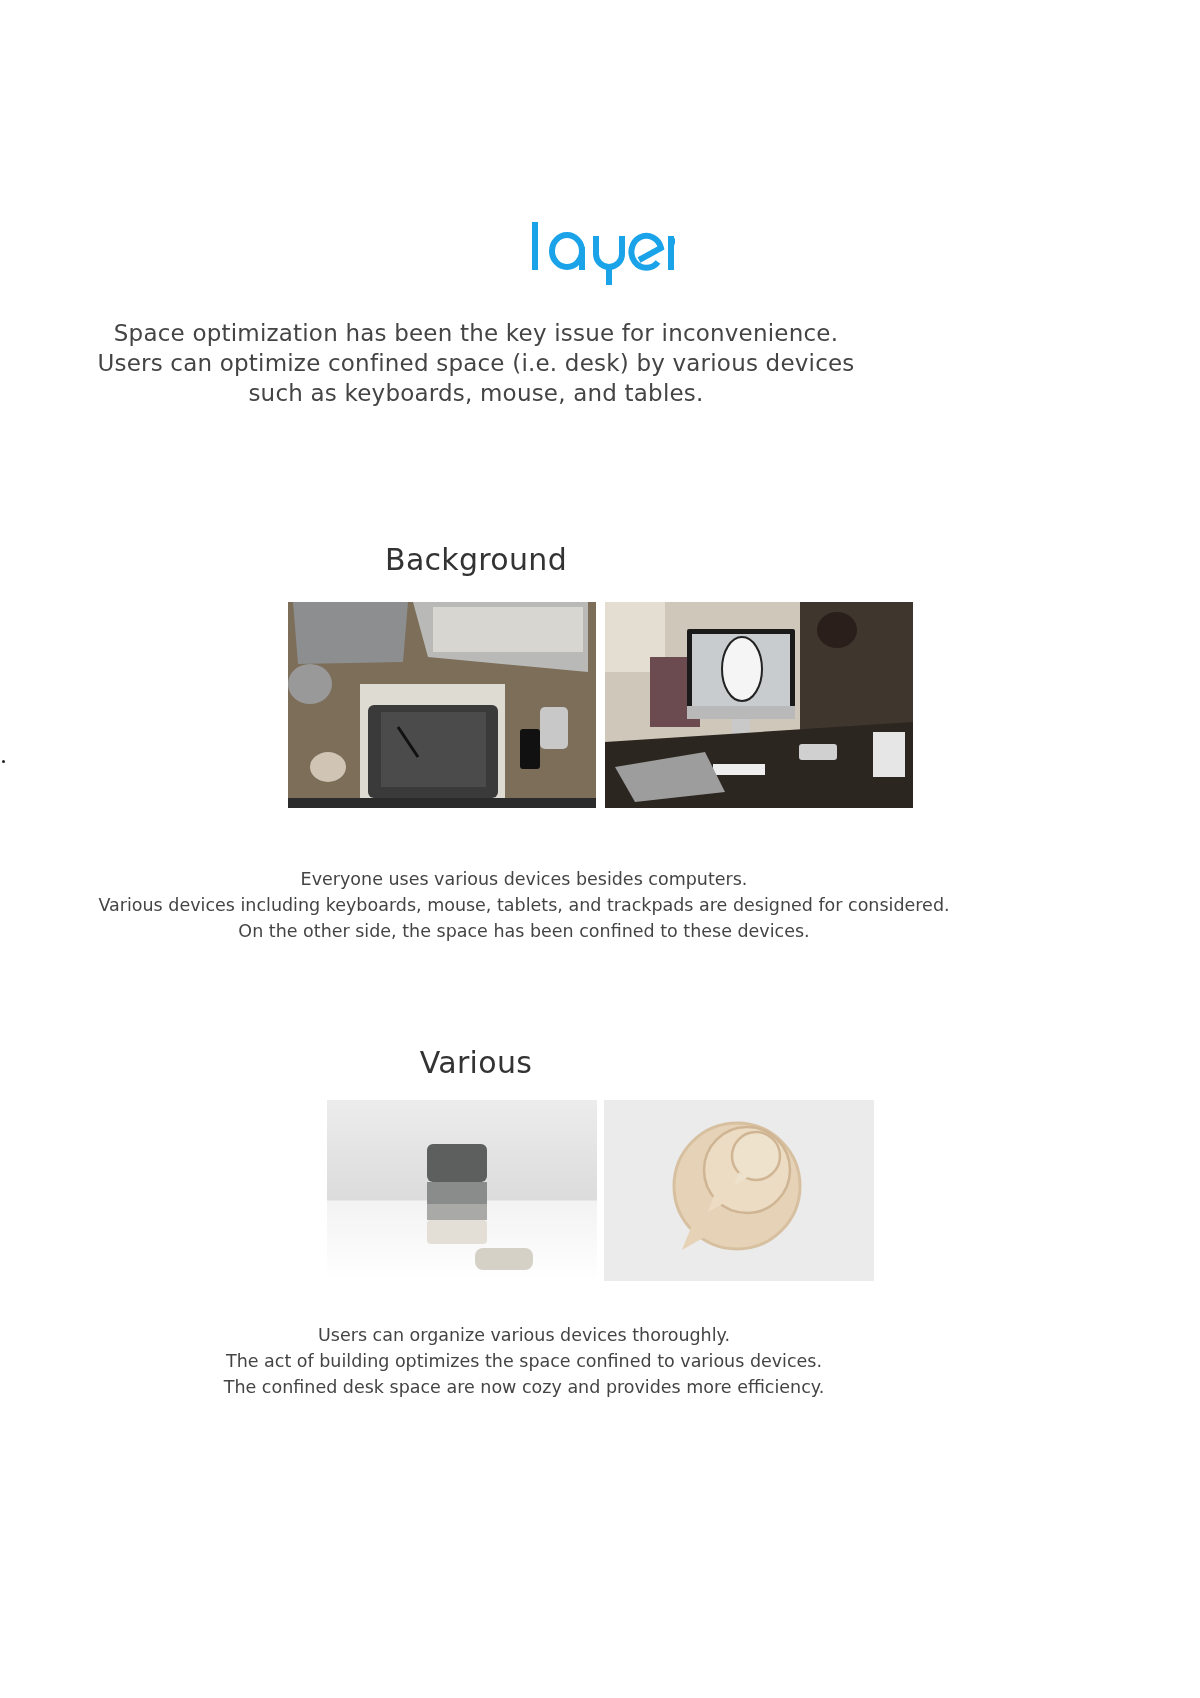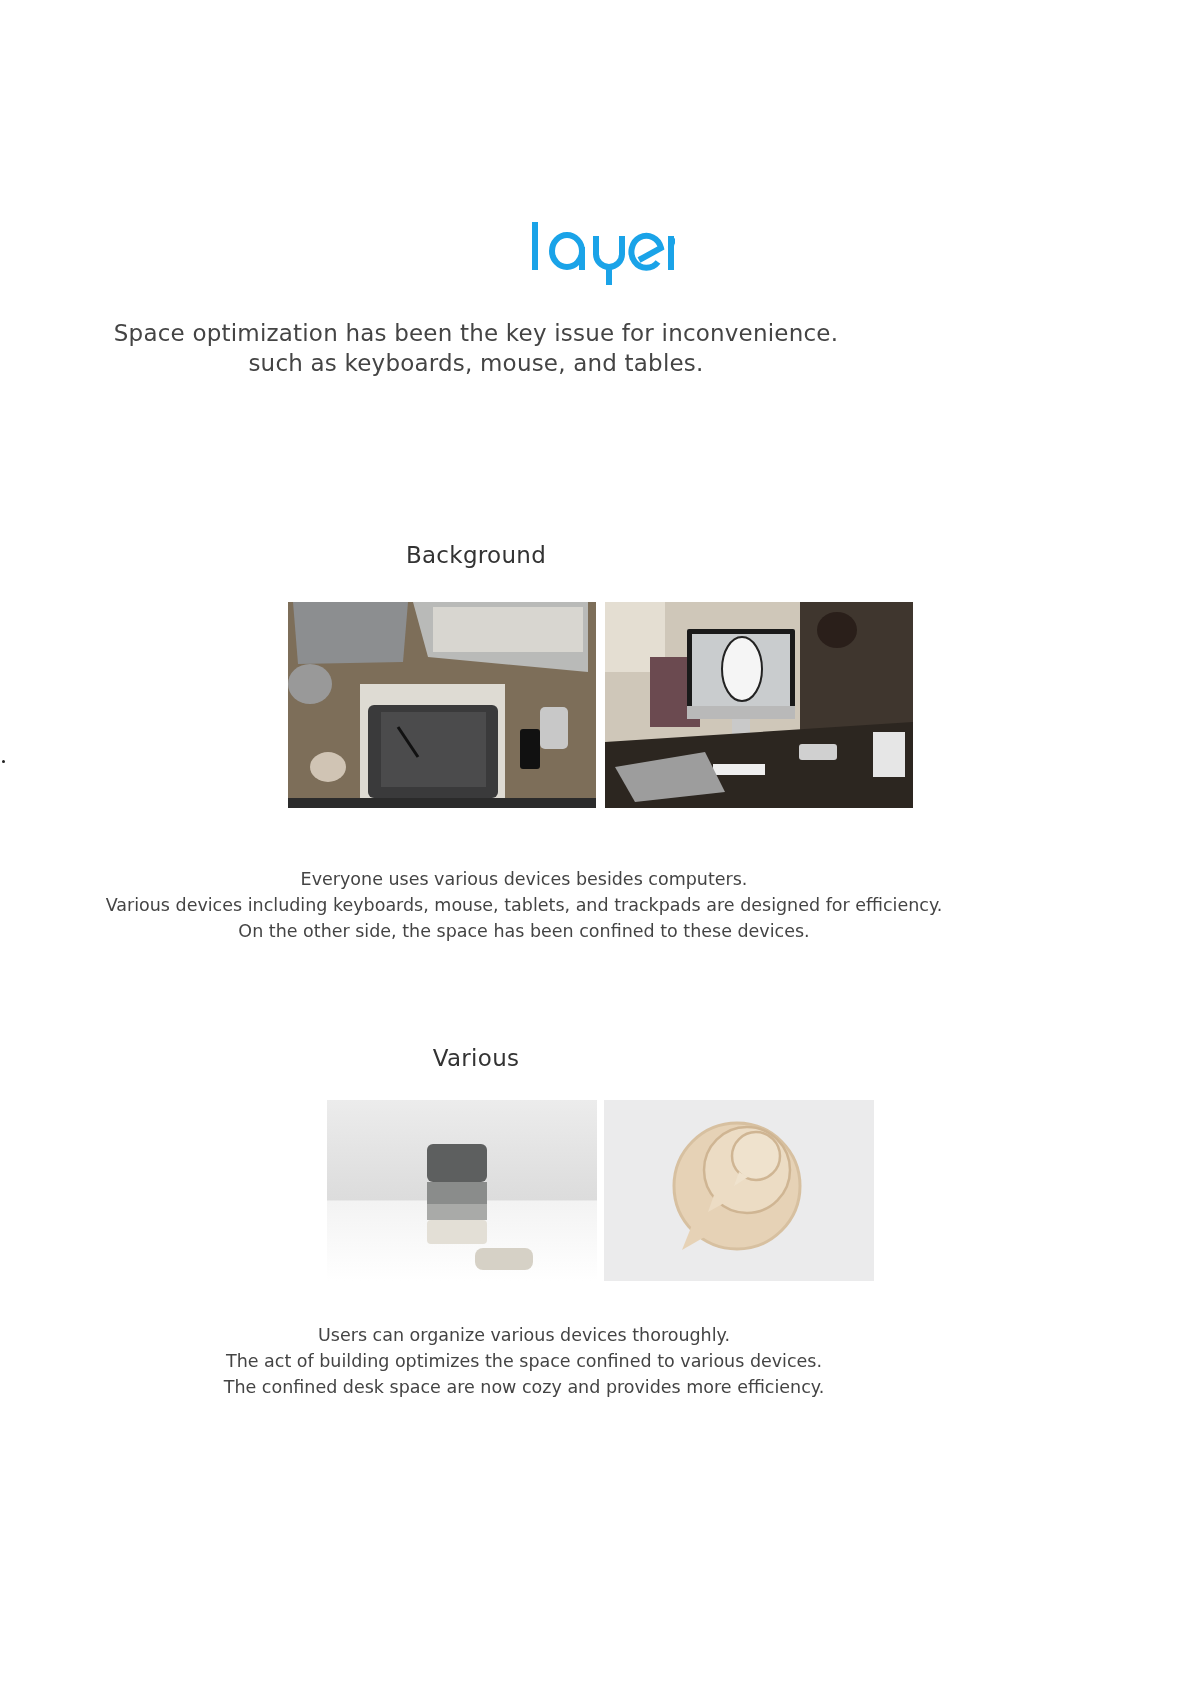--- a/index.html
+++ b/index.html
@@ -3,21 +3,21 @@
   <meta charset="utf-8">
   <style>
     html, body { margin: 0; padding: 0; background: #ffffff; }
     body { width: 1200px; height: 1698px; position: relative; overflow: hidden;
            font-family: "DejaVu Sans", "Liberation Sans", sans-serif; color: #3a3a3a; }
     .abs { position: absolute; }
     .center { left: 0; width: 952px; text-align: center; }
     .logo { top: 212px; left: 530px; width: 145px; height: 75px; }
     .intro { top: 318px; font-size: 23px; line-height: 30px; color: #444; letter-spacing: 0.2px; }
     .intro div, .para div { white-space: nowrap; }
-    .heading { font-size: 23px; color: #333; letter-spacing: 0.3px; }
+    .heading { font-size: 30px; color: #333; letter-spacing: 0.3px; }
     .h-bg { top: 542px; }
     .h-concept { top: 1045px; }
     .photo { position: absolute; overflow: hidden; }
     .para { font-size: 17.5px; line-height: 26px; color: #444; margin-left: 48px; }
     .p-bg { top: 866px; }
     .p-concept { top: 1322px; }
     .dot { left: 2px; top: 760px; width: 3px; height: 3px; background: #222; border-radius: 50%; }
     svg { display: block; }
   </style>
 </head>
@@ -38,20 +38,21 @@
       <path d="M128 50 a15 16 0 1 1 3 -14 l-22 12"></path>
 
       <line x1="141" y1="24" x2="141" y2="58"></line>
       <path d="M141 36 a10 10 0 0 1 4 -9"></path>
     </g>
   </svg>
 </div>
 
 <div class="abs center intro">
   <div>Space optimization has been the key issue for inconvenience.</div>
+  <div>Users can optimize confined space (i.e. desk) by various devices</div>
   <div>such as keyboards, mouse, and tables.</div>
 </div>
 
 <div class="abs center heading h-bg">Background</div>
 
 <div class="photo" style="left:288px;top:602px;width:308px;height:206px;background:#2a2724;">
   <svg width="308" height="206">
     <rect width="308" height="206" fill="#6a5d4c"></rect>
     <rect x="0" y="0" width="308" height="206" fill="#8a7a62" opacity="0.6"></rect>
     <polygon points="5,0 120,0 115,60 10,62" fill="#8c8e90"></polygon>
@@ -83,21 +84,21 @@
     <rect x="108" y="162" width="52" height="11" fill="#eeeeee"></rect>
     <rect x="194" y="142" width="38" height="16" rx="3" fill="#d0d0d0"></rect>
     <polygon points="10,165 100,150 120,190 30,200" fill="#9d9d9d"></polygon>
     <rect x="268" y="130" width="32" height="45" fill="#e6e6e6"></rect>
     <ellipse cx="232" cy="28" rx="20" ry="18" fill="#2a1f1a"></ellipse>
   </svg>
 </div>
 
 <div class="abs center para p-bg">
   <div>Everyone uses various devices besides computers.</div>
-  <div>Various devices including keyboards, mouse, tablets, and trackpads are designed for efficiency.</div>
+  <div>Various devices including keyboards, mouse, tablets, and trackpads are designed for considered.</div>
   <div>On the other side, the space has been confined to these devices.</div>
 </div>
 
 <div class="abs center heading h-concept">Various</div>
 
 <div class="photo" style="left:327px;top:1100px;width:270px;height:181px;">
   <svg width="270" height="181">
     <defs>
       <linearGradient id="wall" x1="0" y1="0" x2="0" y2="1">
         <stop offset="0" stop-color="#ececec"></stop>

